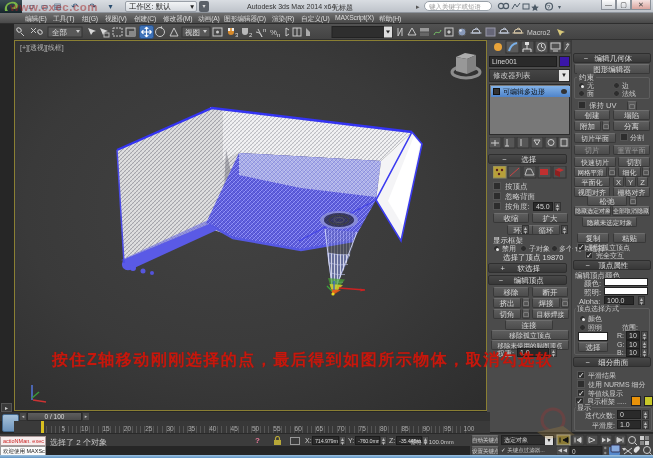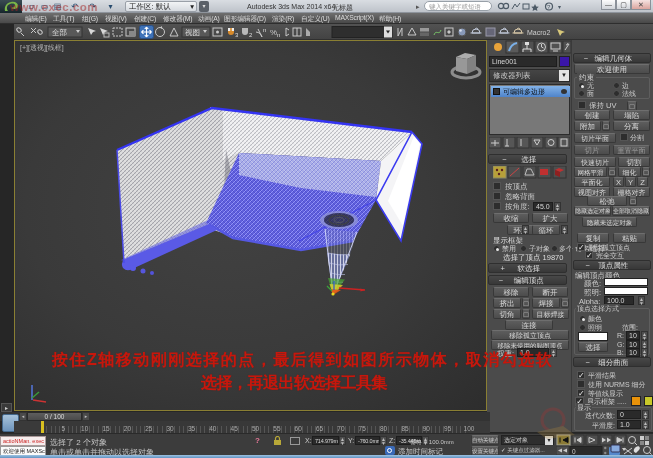--- a/index.html
+++ b/index.html
@@ -346,21 +346,21 @@
 <div class="btn" style="left:45px;top:269px;width:37px;font-size:7px">目标焊接</div>
 <div class="btn" style="left:18px;top:280px;width:48px">连接</div>
 <div class="btn" style="left:4px;top:290px;width:78px;font-size:7px">移除孤立顶点</div>
 <div class="btn" style="left:4px;top:300px;width:78px;font-size:6.5px">移除未使用的贴图顶点</div>
 <div class="lbl" style="left:10px;top:309px">权重:</div>
 <div class="fld" style="left:30px;top:308px;width:32px">1.0</div>
       <div class="spin" style="left:63px;top:308px">▲<br>▼</div>
 
 <div class="abs" style="left:84px;top:0;width:1px;height:392px;background:#3a3a3a"></div>
 <div class="rollout" style="left:86px;top:13px;width:78px">−&nbsp;&nbsp;&nbsp;编辑几何体&nbsp;&nbsp;&nbsp;&nbsp;</div>
-<div class="btn" style="left:87px;top:24px;width:76px">欢迎使用</div>
+<div class="btn" style="left:87px;top:24px;width:76px">图形编辑器</div>
 <div class="gbox" style="left:87px;top:37px;width:76px;height:22px"></div>
 <div class="lbl" style="left:90px;top:33px;background:#4b4b4b;padding:0 2px">约束</div>
 <div class="rad on" style="left:91px;top:42px"></div>
       <div class="lbl" style="left:100px;top:41px;font-size:7px">无</div>
 <div class="rad" style="left:126px;top:42px"></div>
       <div class="lbl" style="left:135px;top:41px;font-size:7px">边</div>
 <div class="rad" style="left:91px;top:50px"></div>
       <div class="lbl" style="left:100px;top:49px;font-size:7px">面</div>
 <div class="rad" style="left:126px;top:50px"></div>
       <div class="lbl" style="left:135px;top:49px;font-size:7px">法线</div>
@@ -497,27 +497,20 @@
       <div class="spin abs" style="left:339px;top:2px;height:9px">▲<br>▼</div>
  <div class="st" style="left:348px;top:3px;font-size:7px">Y:</div>
       <div class="fld abs" style="left:355px;top:2px;width:25px;font-size:5.5px;letter-spacing:-0.2px">-760.0mm</div>
       <div class="spin abs" style="left:380px;top:2px;height:9px">▲<br>▼</div>
  <div class="st" style="left:389px;top:3px;font-size:7px">Z:</div>
       <div class="fld abs" style="left:396px;top:2px;width:26px;font-size:5.5px;letter-spacing:-0.2px">-35.445mm</div>
       <div class="spin abs" style="left:422px;top:2px;height:9px">▲<br>▼</div>
  <div class="st" style="left:410px;top:4px;font-size:6px">栅格 = 100.0mm</div>
 
 </div>
-<div id="status2" class="abs">
- <div class="st" style="left:50px;top:1px">单击或单击并拖动以选择对象</div>
- <div class="abs" style="left:385px;top:0;width:10px;height:9px;background:#3a6ab8;border-radius:2px">
-        <span style="position:absolute;left:2px;top:1.5px;width:5px;height:5px;border:1px solid #fff;border-radius:50%"></span>
-      </div>
- <div class="st" style="left:398px;top:1px;font-size:7.5px">添加时间标记</div>
-</div>
 
 <div class="abs" style="left:470px;top:434px;width:183px;height:22px;background:#3f3f3f"></div>
 <div class="btn" style="left:471px;top:435px;width:28px;height:10px;font-size:5.5px">自动关键点</div>
 <div class="abs" style="left:501px;top:435px;width:53px;height:10px;background:#2e2e2e;border:1px solid #222;color:#ccc;font-size:6px;line-height:9px;padding-left:2px">选定对象<span style="float:right;background:#ddd;color:#222;width:8px;text-align:center">▾</span></div>
 <div class="btn" style="left:471px;top:446px;width:28px;height:10px;font-size:5.5px">设置关键点</div>
 <div class="abs" style="left:501px;top:446px;width:53px;height:10px;color:#ccc;font-size:5.5px;line-height:9px"><span style="color:#e8e8e8">✓</span> 关键点过滤器...</div>
 <div class="abs" style="left:556px;top:434px;width:97px;height:22px;background:#454545"></div>
 <svg class="abs" style="left:556px;top:434px" width="97" height="22" viewBox="0 0 97 22">
 <rect x="1" y="1" width="13" height="10" fill="#8a7a35" stroke="#aa9"></rect>
 <path d="M4 3.5 v5 m8 -5 l-5 2.5 l5 2.5 z" fill="#111" stroke="#111"></path>
@@ -547,19 +540,18 @@
 <path d="M80 13 c3 -2 5 1 3 3 l-3 3 c-3 -1 -3 -4 0 -6" fill="#ddd"></path>
 <circle cx="91" cy="16" r="3.5" fill="none" stroke="#ccc"></circle>
       <path d="M93.5 18.5 l2 2" stroke="#ccc"></path>
 </svg>
 
 <div class="abs" style="left:0;top:436px;width:46px;height:10px;background:#f6eded;border:1px solid #a99;color:#cc2222;font-size:5.5px;line-height:9px;padding-left:2px;overflow:hidden">actioNMan. exec</div>
 <div class="abs" style="left:0;top:446px;width:46px;height:10px;background:#fbfbfb;border:1px solid #999;color:#222;font-size:5.5px;line-height:9px;padding-left:2px;overflow:hidden">欢迎使用 MAXSc</div>
 <div id="bottomedge" class="abs"></div>
 
 <div class="abs" style="left:52px;top:350px;font-size:16px;font-weight:bold;color:#c6170c;letter-spacing:1.5px;z-index:40;white-space:nowrap;text-shadow:0 0 1px rgba(150,20,10,.5)">按住Z轴移动刚刚选择的点，最后得到如图所示物体，取消勾选软</div>
-<div class="abs" style="left:201px;top:373px;font-size:16px;font-weight:bold;color:#c6170c;letter-spacing:-0.5px;z-index:40;white-space:nowrap;text-shadow:0 0 1px rgba(150,20,10,.5)">选择，再退出软选择工具集</div>
 
 <svg class="abs" style="left:533px;top:406px;z-index:30;opacity:.28" width="50" height="34" viewBox="0 0 50 34">
       <circle cx="20" cy="14" r="11" fill="none" stroke="#b03030" stroke-width="3"></circle>
       <path d="M4 26 l26 -6 l12 9 l-28 4 z" fill="#b08a40"></path>
     </svg>
 </div>
 
 </body></html>

